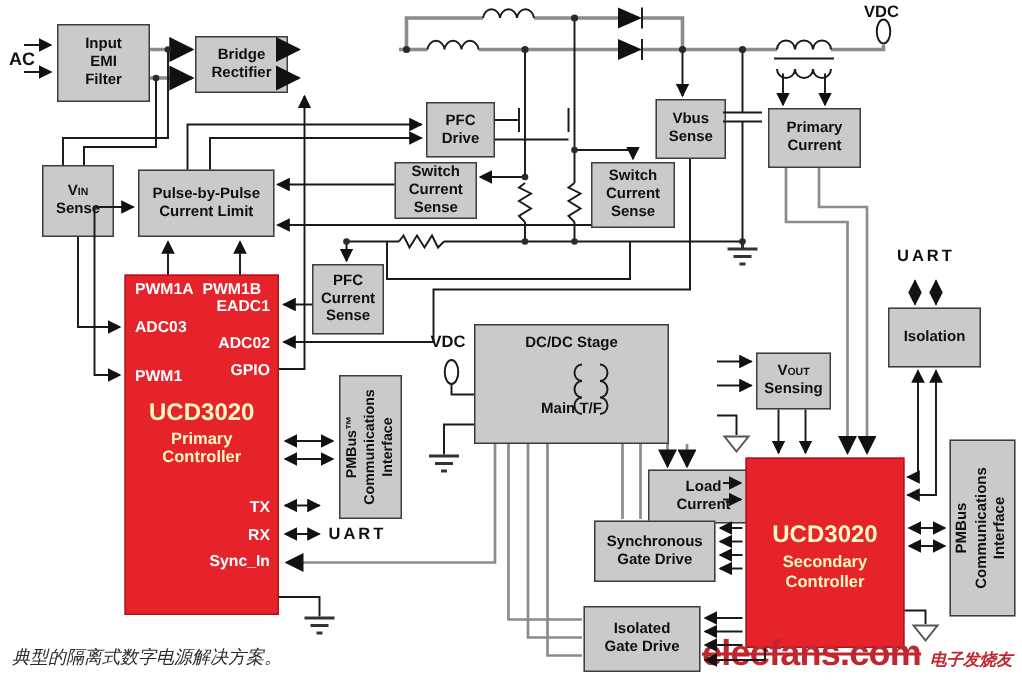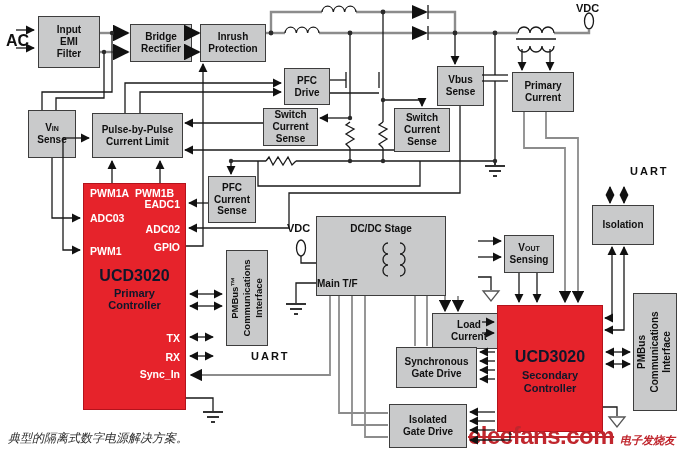--- a/index.html
+++ b/index.html
@@ -7,23 +7,23 @@
          font-family:"Liberation Sans", sans-serif;}
   .blk{position:absolute;background:#c9cacb;border:1.4px solid #3d3d3d;
        display:flex;align-items:center;justify-content:center;text-align:center;
        font-weight:bold;font-size:10px;line-height:1.18;color:#101010;box-sizing:border-box;}
   .blk .t{white-space:pre-line;}
   .vblk .t{position:absolute;left:50%;top:50%;transform:translate(-50%,-50%) rotate(-90deg);
        white-space:pre-line;text-align:center;font-size:9.5px;line-height:1.25;}
   .red{background:#e6232b;border:1px solid #b3131c;color:#fff;}
   .pin{position:absolute;font-size:10.5px;font-weight:bold;color:#fff;white-space:nowrap;}
   .pin.l{left:6px;} .pin.r{right:5px;}
-  .ctitle{position:absolute;width:100%;font-weight:bold;color:#0f172a;}
+  .ctitle{position:absolute;width:100%;font-weight:bold;color:#fef9c3;}
   .freelabel{position:absolute;font-weight:bold;color:#101010;font-size:11px;white-space:nowrap;}
-  .uart{letter-spacing:2px;margin-left:32px;}
+  .uart{letter-spacing:2px;}
   .subline{display:flex;align-items:baseline;justify-content:center;}
   .subline sub{font-size:7px;}
   #caption{position:absolute;left:8px;top:430px;font-size:12px;font-style:italic;color:#2b2b2b;}
   #watermark{position:absolute;left:468px;top:422px;white-space:nowrap;}
   #wm-site{font-size:24px;font-weight:bold;letter-spacing:-0.5px;color:#c0262d;
            text-decoration:line-through;text-decoration-thickness:2px;margin-top:44px;}
   #wm-cn{font-size:11px;font-weight:bold;font-style:italic;color:#c0262d;
          font-family:"Liberation Serif", serif;margin-left:6px;}
   svg#wires{position:absolute;left:0;top:0;pointer-events:none;}
   .w{stroke:#1a1a1a;stroke-width:1.3;fill:none;}
@@ -39,24 +39,20 @@
 
   <div class="blk" style="left:130px;top:24px;width:62px;height:38px">
       <span class="t">Bridge
 Rectifier</span>
     </div>
   <div class="blk" style="left:38px;top:16px;width:62px;height:52px">
       <span class="t">Input
 EMI
 Filter</span>
     </div>
-  <div class="blk" style="left:200px;top:24px;width:66px;height:38px">
-      <span class="t">Inrush
-Protection</span>
-    </div>
   <div class="blk" style="left:284px;top:68px;width:46px;height:37px">
       <span class="t">PFC
 Drive</span>
     </div>
 
   <div class="blk" style="left:28px;top:110px;width:48px;height:48px">
     <span class="t"><span class="subline"><span>V</span><sub>IN</sub></span><span>Sense</span></span>
   </div>
 
   <div class="blk" style="left:92px;top:113px;width:91px;height:45px">
@@ -88,21 +84,21 @@
     </div>
 
   <div class="blk vblk" style="left:226px;top:250px;width:42px;height:96px">
       <span class="t" style="width:96px">PMBus™
 Communications
 Interface</span>
     </div>
 
   <div class="blk" style="left:316px;top:216px;width:130px;height:80px">
     <span style="position:absolute;top:6px;width:100%;text-align:center">DC/DC Stage</span>
-    <span style="position:absolute;bottom:5px;width:100%;text-align:left">Main T/F</span>
+    <span style="position:absolute;bottom:16px;width:100%;text-align:center">Main T/F</span>
   </div>
 
   <div class="blk" style="left:504px;top:235px;width:50px;height:38px">
     <span class="t"><span class="subline"><span>V</span><sub>OUT</sub></span><span>Sensing</span></span>
   </div>
 
   <div class="blk" style="left:592px;top:205px;width:62px;height:40px">
       <span class="t">Isolation</span>
     </div>
   <div class="blk" style="left:432px;top:313px;width:74px;height:36px">
@@ -139,21 +135,21 @@
     <span class="pin r" style="top:167px">RX</span>
     <span class="pin r" style="top:184px">Sync_In</span>
   </div>
 
   <div class="blk red" style="left:497px;top:305px;width:106px;height:127px">
     <span class="ctitle" style="top:42px;font-size:16px">UCD3020</span>
     <span class="ctitle" style="top:63px;font-size:11px">Secondary</span>
     <span class="ctitle" style="top:76px;font-size:11px">Controller</span>
   </div>
 
-  <div class="freelabel" style="left:6px;top:32px;font-size:16px">AC</div>
+  <div class="freelabel" style="left:6px;top:32px;font-size:12px">AC</div>
   <div class="freelabel" style="left:576px;top:2px">VDC</div>
   <div class="freelabel" style="left:287px;top:222px">VDC</div>
   <div class="freelabel uart" style="left:219px;top:350px">UART</div>
   <div class="freelabel uart" style="left:598px;top:165px">UART</div>
 
   <div id="caption">典型的隔离式数字电源解决方案。</div>
   <div id="watermark">
     <span id="wm-site">elecfans.com</span><span id="wm-cn">电子发烧友</span>
   </div>
 

